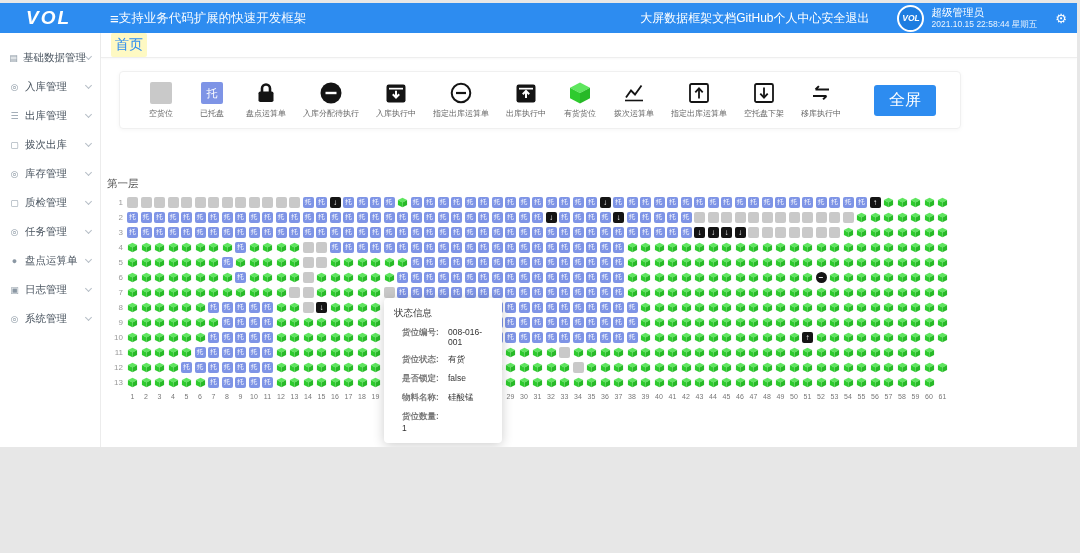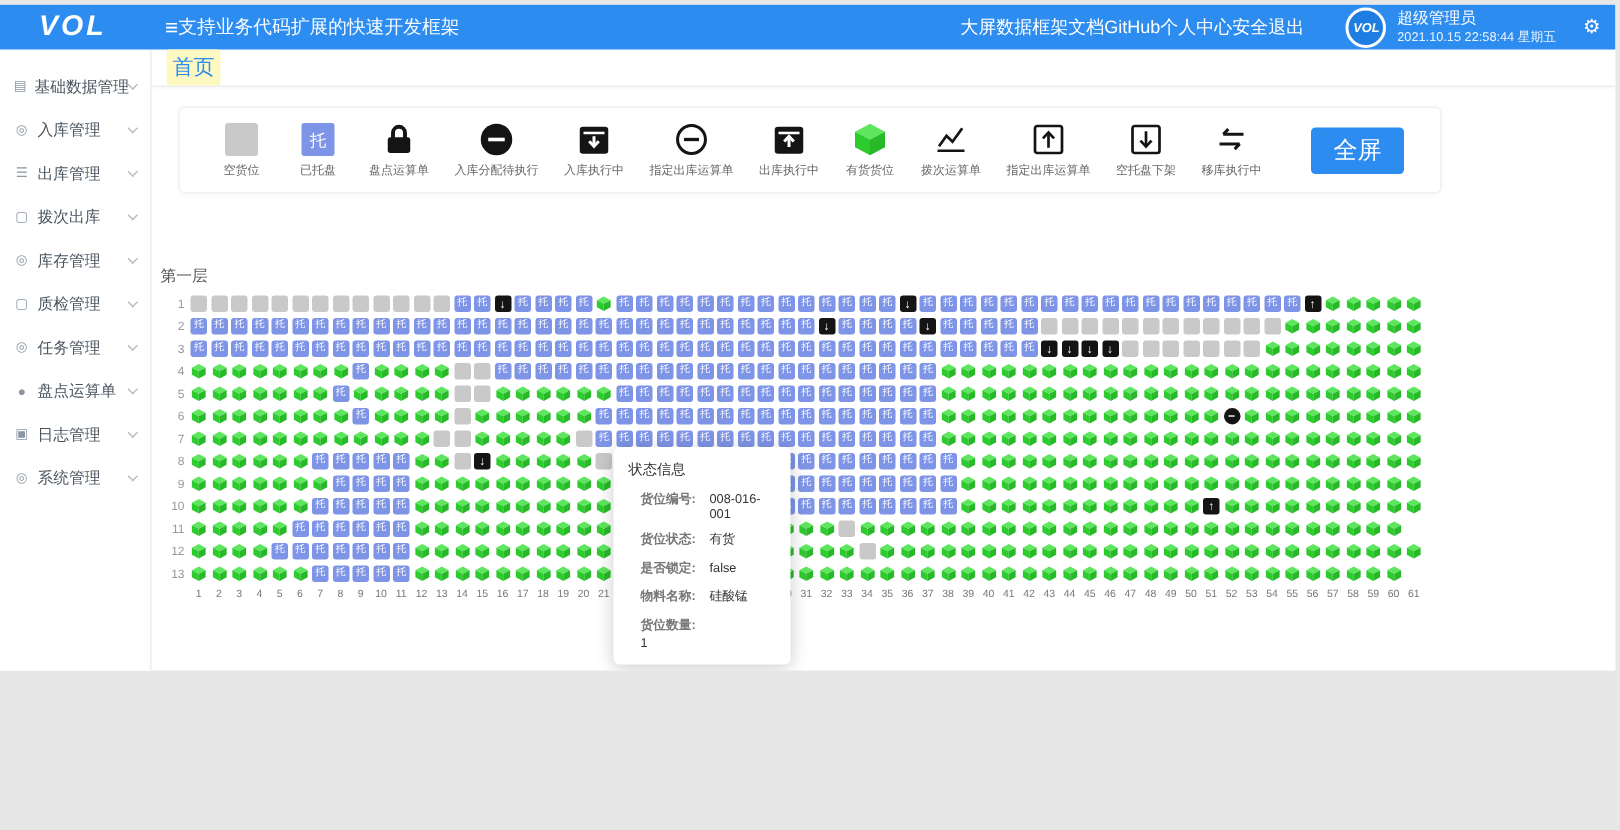--- a/index.html
+++ b/index.html
@@ -49,21 +49,21 @@
   .cell { width:11px; height:11px; margin-right:2.5px; border-radius:2px; flex:none; display:flex; align-items:center; justify-content:center; font-size:6.5px; line-height:1; cursor:pointer; }
   .c-E { background:var(--empty,#c9c9c9); }
   .c-P { background:var(--pallet,#7e94e6); color:#fff; }
   .c-G { background:transparent; }
   .c-D,.c-U { background:#141414; color:#fff; font-size:8px; font-weight:bold; }
   .c-M { background:#141414; color:#fff; font-size:8px; border-radius:50%; font-weight:bold; }
   .col-labels { display:flex; margin:3px 0 0 20px; }
   .col-labels span { width:11px; margin-right:2.5px; font-size:7px; color:#777; text-align:center; flex:none; }
 
   
-  .tooltip { position:absolute; left:308px; top:265px; width:118px; background:#fff; border-radius:4px; box-shadow:0 2px 12px rgba(0,0,0,.2); padding:9px 10px 10px; z-index:9; }
+  .tooltip { position:absolute; left:283px; top:265px; width:118px; background:#fff; border-radius:4px; box-shadow:0 2px 12px rgba(0,0,0,.2); padding:9px 10px 10px; z-index:9; }
   .tooltip .tt-title { font-size:9.5px; color:#333; margin-bottom:7px; }
   .tt-row { display:flex; font-size:8.5px; margin:0 0 7px 8px; }
   .tt-row:last-child { margin-bottom:0;flex-direction:column; }
   .tt-label { color:#777; width:46px; flex:none;font-weight:bold; }
   .tt-value { color:#333; }
 </style>
 </head>
 <body>
 
 <div class="screen">

